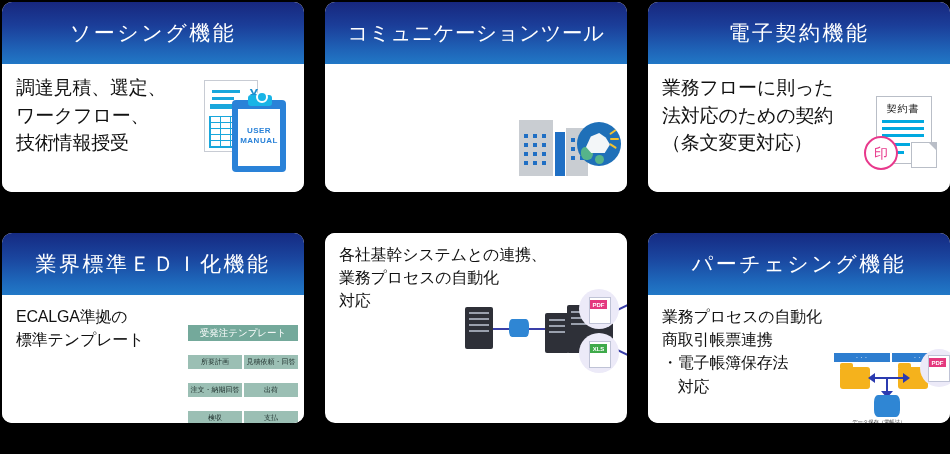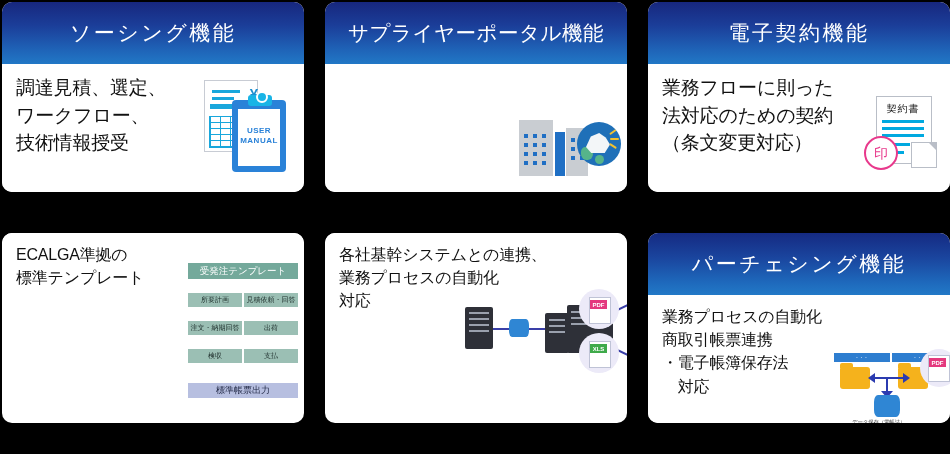--- a/index.html
+++ b/index.html
@@ -139,21 +139,21 @@
         <div class="clip-text">
           <span>USER</span><br>
           <span>MANUAL</span>
         </div>
       </div>
     </div>
   </div>
 
   <div class="card" style="left:325px;top:2px;width:302px;height:190px;">
     <div class="card-head">
-      <div class="card-title tight">サプライヤーポータル機能</div>
+      <div class="card-title tight">コミュニケーションツール</div>
     </div>
     <div class="card-body">
       <div class="icon-wrap" style="left:186px;top:48px;width:110px;height:70px;">
         <div class="bldg" style="left:8px;top:8px;width:34px;height:56px;"></div>
         <div class="bldg" style="left:44px;top:20px;width:10px;height:44px;background:#1f6fc4;"></div>
         <div class="bldg" style="left:55px;top:16px;width:22px;height:48px;"></div>
         <div class="bldg-win" style="left:13px;top:22px;"></div>
         <div class="bldg-win" style="left:22px;top:22px;"></div>
         <div class="bldg-win" style="left:31px;top:22px;"></div>
         <div class="bldg-win" style="left:13px;top:31px;"></div>
@@ -201,20 +201,23 @@
         <div class="doc-line" style="left:18px;top:57px;width:22px;"></div>
         <div class="doc-fold"></div>
         <div class="stamp">
           <span>印</span>
         </div>
       </div>
     </div>
   </div>
 
   <div class="card" style="left:2px;top:233px;width:302px;height:190px;">
+    <div class="card-head r2">
+      <div class="card-title">業界標準ＥＤＩ化機能</div>
+    </div>
     <div class="card-body">
       <div class="body-text big">ECALGA準拠の
 標準テンプレート</div>
       <div class="icon-wrap" style="left:186px;top:30px;width:112px;height:100px;">
         <div class="tmpl">
           <div class="tmpl-row">
             <div class="tmpl-cell head">受発注テンプレート</div>
           </div>
           <div class="tmpl-row">
             <div class="tmpl-cell">所要計画</div>

